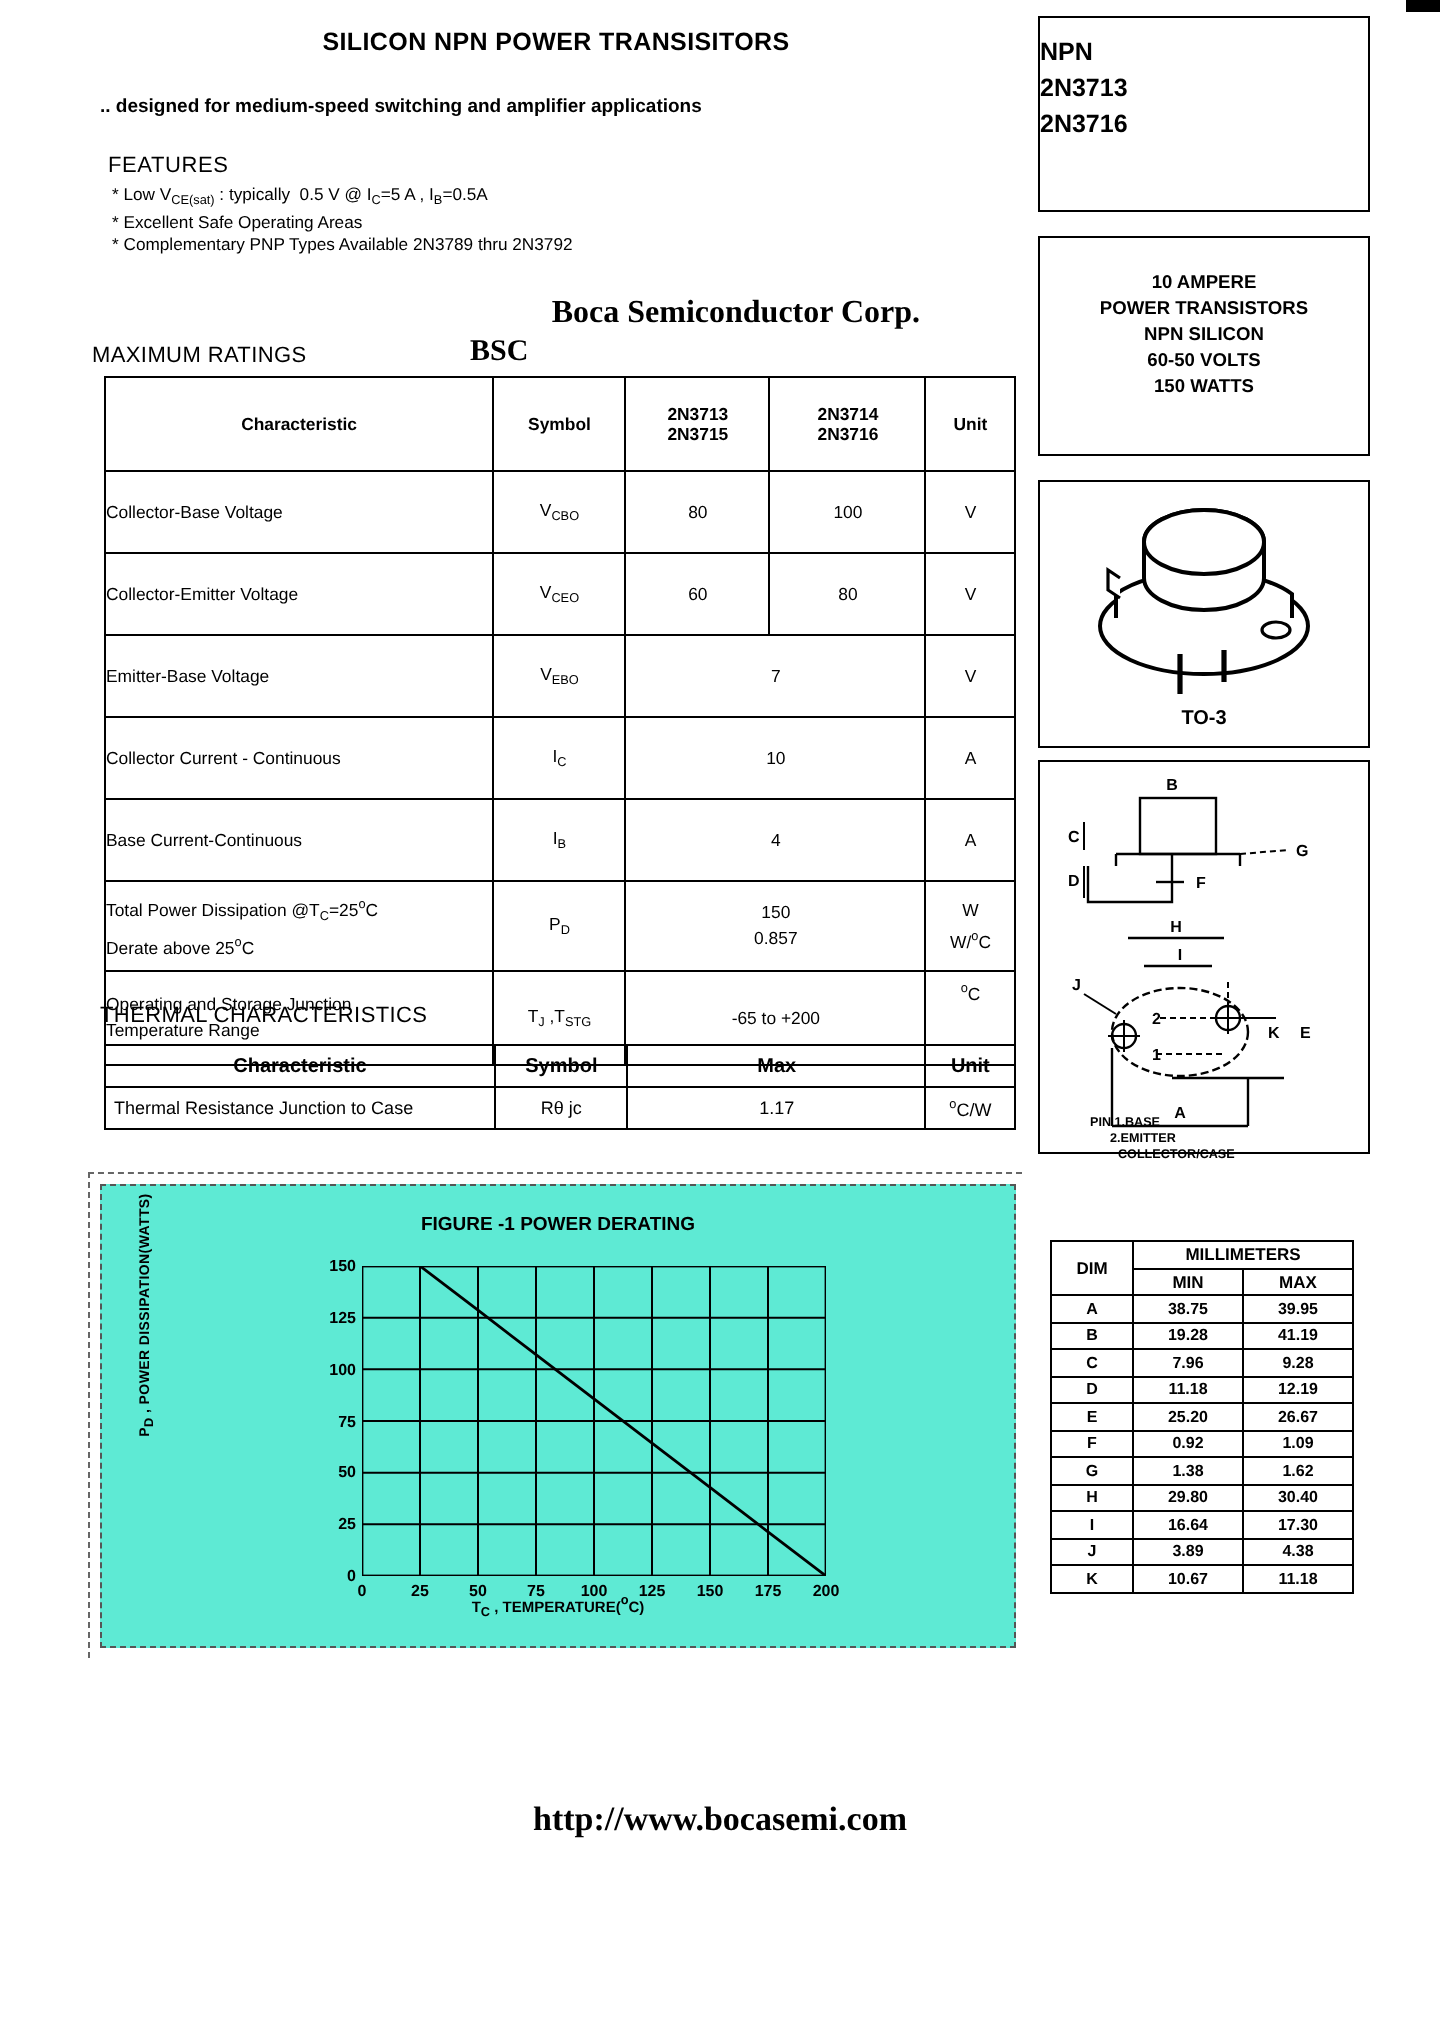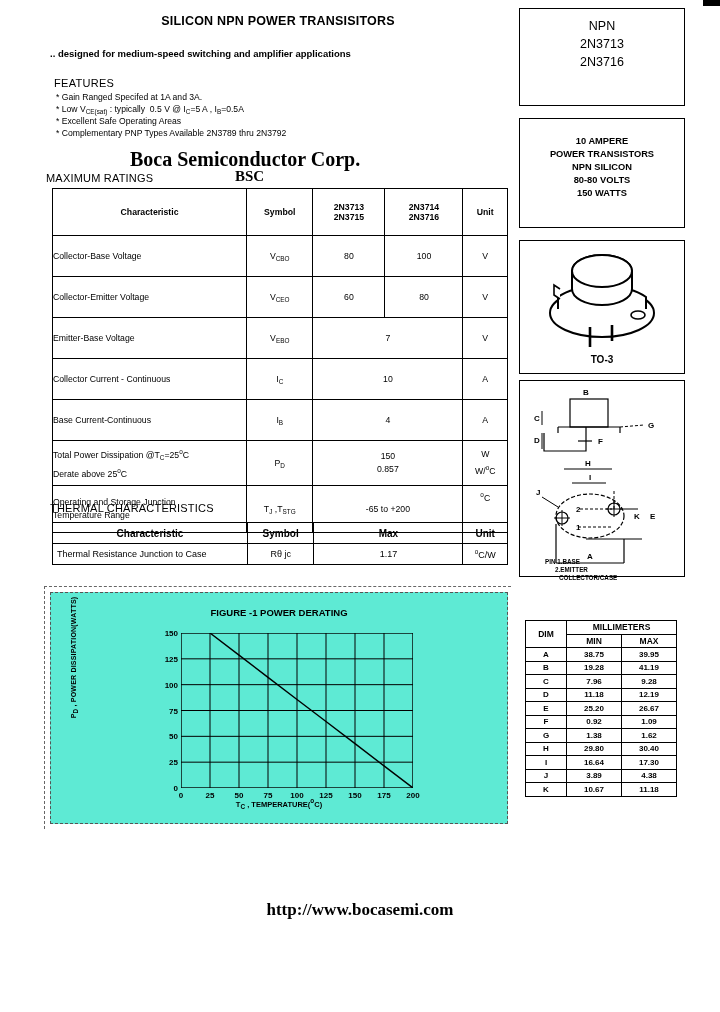--- a/index.html
+++ b/index.html
@@ -11,22 +11,22 @@
   
   .left{position:absolute;left:44px;top:8px;width:468px;}
   .doc-title{text-align:center;font-weight:bold;font-size:12.5px;letter-spacing:.2px;
              margin:6px 0 0 0;}
   .subtitle{font-size:9.5px;margin:20px 0 0 6px;font-weight:600;}
   .features-h{font-size:11px;margin:18px 0 3px 10px;letter-spacing:.3px;}
   .feat{font-size:8.6px;margin:1.5px 0 1.5px 12px;white-space:nowrap;}
   sub{font-size:6.4px;vertical-align:-2px;}
   sup{font-size:6.4px;vertical-align:4px;}
 
-  .corp{position:absolute;left:130px;top:148px;width:330px;text-align:left;
-        font-family:"Liberation Serif",serif;font-weight:bold;font-size:20px;}
+  .corp{position:absolute;left:130px;top:148px;width:330px;text-align:right;
+        font-family:"Liberation Serif",serif;font-weight:bold;font-size:16px;}
   .bsc{position:absolute;left:235px;top:168px;font-family:"Liberation Serif",serif;
        font-weight:bold;font-size:15px;}
   .maxrat{position:absolute;left:46px;top:172px;font-size:11px;letter-spacing:.2px;}
 
   table.grid{border-collapse:collapse;font-size:8.7px;}
   table.grid td,table.grid th{border:1px solid #000;padding:0;}
   .t1{position:absolute;left:52px;top:188px;width:456px;}
   .t1 td{height:17px;}
   .c-char{width:196px;padding-left:6px;text-align:left;}
   .c-sym{width:66px;text-align:center;}
@@ -58,21 +58,21 @@
   .xtick{position:absolute;top:100%;margin-top:3px;transform:translateX(-50%);
          font-size:8px;font-weight:bold;}
 
   
   .rp{position:absolute;border:1.4px solid #000;background:#fff;}
   .rp1{left:519px;top:8px;width:164px;height:96px;}
   .rp2{left:519px;top:118px;width:164px;height:108px;}
   .rp3{left:519px;top:240px;width:164px;height:132px;}
   .rp4{left:519px;top:380px;width:164px;height:195px;}
   .rp5{left:525px;top:620px;width:152px;height:186px;}
-  .rp-title{text-align:center;font-weight:normal;font-size:12.5px;line-height:18px;
+  .rp-title{font-weight:bold;font-size:12.5px;line-height:18px;
             margin-top:8px;}
   .rp-sub{text-align:center;font-weight:bold;font-size:9.3px;line-height:13px;
           margin-top:16px;}
   .to3{text-align:center;font-weight:bold;font-size:10px;position:absolute;
        left:0;bottom:8px;width:164px;}
   .pinnote{position:absolute;left:545px;top:558px;font-size:6.3px;line-height:8px;
            font-weight:600;}
 
   .t3{border-collapse:collapse;font-size:8px;width:152px;}
   .t3 td,.t3 th{border:1px solid #000;text-align:center;padding:0;height:12.5px;font-weight:bold;}
@@ -87,21 +87,20 @@
 </head>
 <body>
 
 <div class="page">
   <div class="topbar"></div>
 
   <div class="left">
     <div class="doc-title">SILICON NPN POWER TRANSISITORS</div>
     <div class="subtitle">.. designed for medium-speed switching and amplifier applications</div>
     <div class="features-h">FEATURES</div>
-    <div class="feat">* Gain Ranged Specifed at 1A and 3A.</div>
     <div class="feat">* Low V<sub>CE(sat)</sub> : typically&nbsp; 0.5 V @ I<sub>C</sub>=5 A , I<sub>B</sub>=0.5A</div>
     <div class="feat">* Excellent Safe Operating Areas</div>
     <div class="feat">* Complementary PNP Types Available 2N3789 thru 2N3792</div>
   </div>
 
   <div class="corp">Boca Semiconductor Corp.</div>
   <div class="bsc">BSC</div>
   <div class="maxrat">MAXIMUM RATINGS</div>
 
   <table class="grid t1">
@@ -249,21 +248,21 @@
   <div class="rp rp1">
     <div class="rp-title">NPN</div>
     <div class="rp-title" style="margin-top:0">2N3713</div>
     <div class="rp-title" style="margin-top:0">2N3716</div>
   </div>
 
   <div class="rp rp2">
     <div class="rp-sub">10 AMPERE</div>
     <div class="rp-sub" style="margin-top:0">POWER TRANSISTORS</div>
     <div class="rp-sub" style="margin-top:0">NPN  SILICON</div>
-    <div class="rp-sub" style="margin-top:0">80-80 VOLTS</div>
+    <div class="rp-sub" style="margin-top:0">60-50 VOLTS</div>
     <div class="rp-sub" style="margin-top:0">150 WATTS</div>
   </div>
 
   <div class="rp rp3">
     <svg width="164" height="112" viewBox="0 0 164 112">
       <ellipse cx="82" cy="72" rx="52" ry="24" fill="#fff" stroke="#000" stroke-width="2"></ellipse>
       <path d="M38 68 L38 56 A52,24 0 0,1 126,56 L126,68" fill="#fff" stroke="#000" stroke-width="2"></path>
       <ellipse cx="82" cy="48" rx="30" ry="16" fill="#fff" stroke="#000" stroke-width="2"></ellipse>
       <path d="M52 48 L52 30 A30,16 0 0,1 112,30 L112,48" fill="#fff" stroke="#000" stroke-width="2"></path>
       <ellipse cx="82" cy="30" rx="30" ry="16" fill="#fff" stroke="#000" stroke-width="2"></ellipse>

